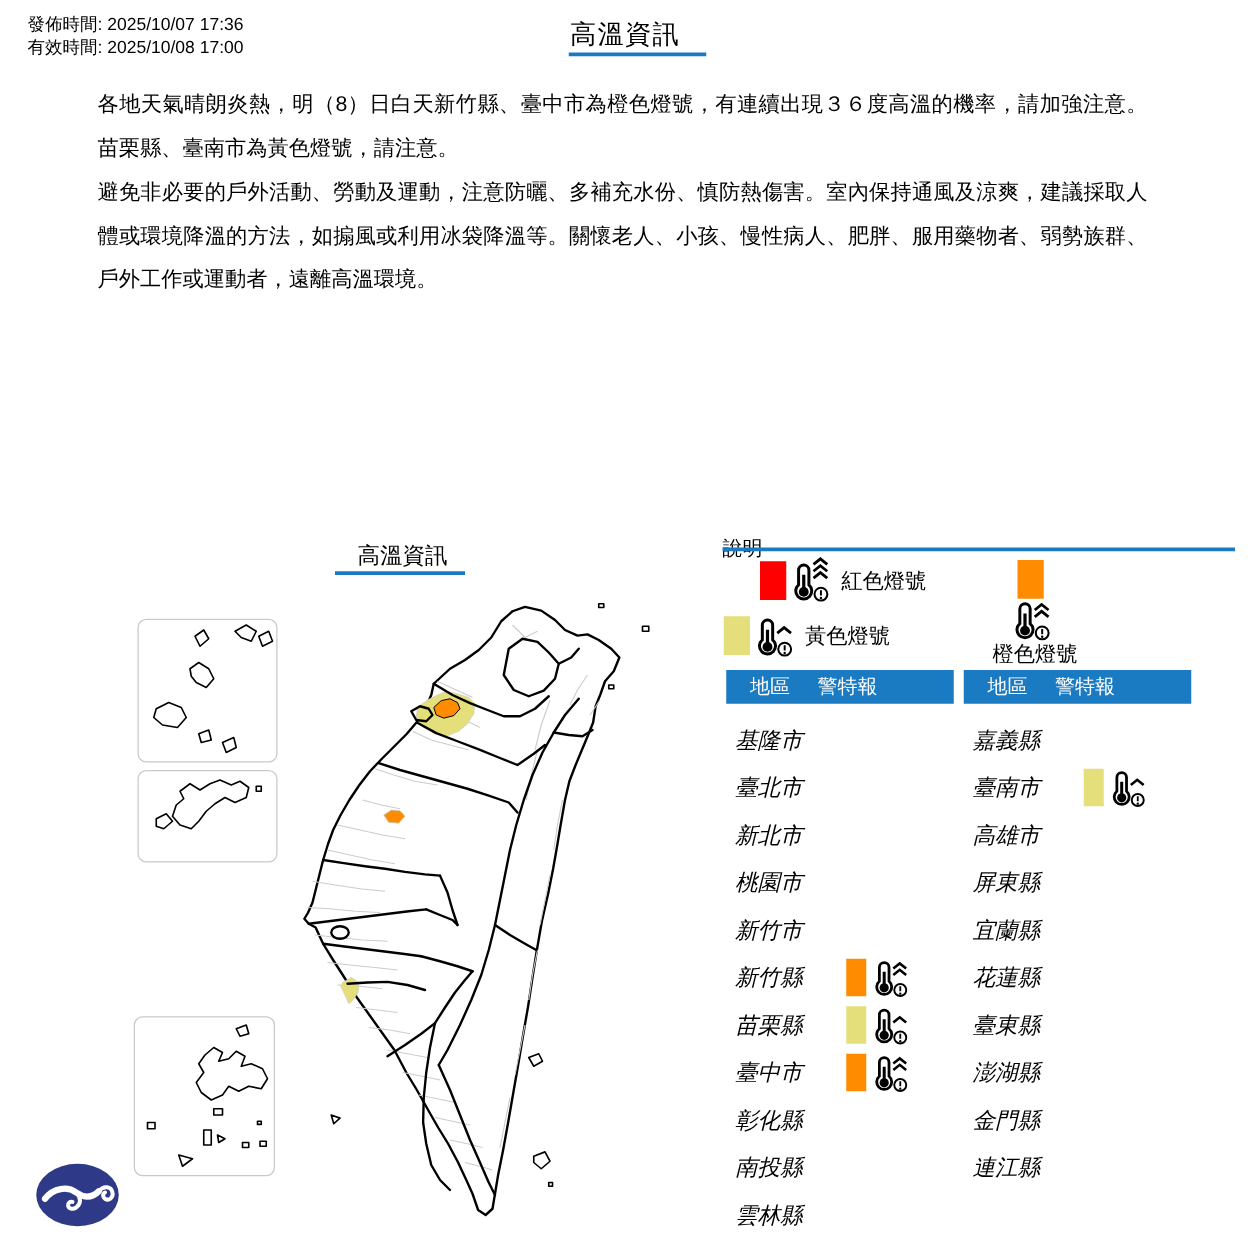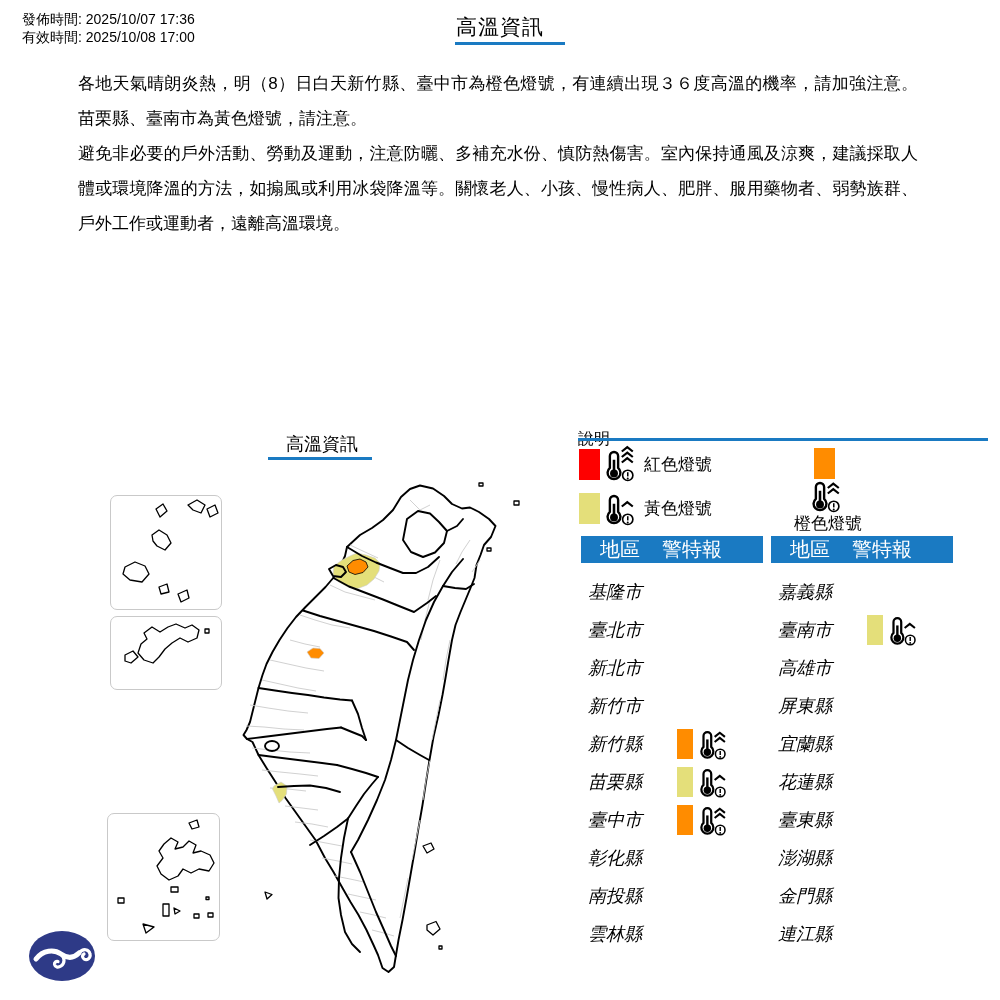--- a/index.html
+++ b/index.html
@@ -30,24 +30,24 @@
   .county{fill:none;stroke:#000;stroke-width:1.9;stroke-linejoin:round;stroke-linecap:round;}
   .town{fill:none;stroke:var(--township);stroke-width:0.9;stroke-linejoin:round;}
   .patch{stroke:var(--township);stroke-width:0.6;}
   
   #legend-title{left:578px;top:429px;font-size:16px;}
   #legend-rule{left:578px;top:438px;width:410px;height:2.5px;background:var(--blue);}
   .legend-item{display:flex;align-items:center;height:32px;overflow:visible;}
   .legend-item .swatch{width:21px;height:31px;flex:0 0 auto;}
   .legend-item .thermo-slot{margin-left:3px;margin-top:-5px;height:38px;}
   .legend-label{font-size:17px;margin-left:8px;white-space:nowrap;}
-  #legend-item-0{left:579px;top:448px;}
+  #legend-item-0{left:608px;top:448px;}
   #legend-item-1{left:786px;top:448px;flex-direction:column;}
   #legend-item-2{left:579px;top:492px;}
-  .thead{height:27px;width:182px;background:var(--blue);color:#fff;display:flex;align-items:center;font-size:20px;}
+  .thead{height:27px;width:182px;background:var(--blue);color:#fff;display:flex;align-items:center;font-size:16px;}
   .thead .h-region{margin-left:19px;}
   .thead .h-warning{margin-left:22px;}
   #thead-left{left:581px;top:536px;}
   #thead-right{left:771px;top:536px;}
   .tbody{width:182px;padding-top:10px;}
   #tbody-left{left:581px;top:563px;}
   #tbody-right{left:771px;top:563px;}
   .trow{height:38px;position:relative;}
   .tname{position:absolute;left:7px;top:50%;transform:translateY(-50%);font-size:18px;white-space:nowrap;font-style:italic;}
   .twarn{position:absolute;left:96px;top:50%;transform:translateY(-50%);display:flex;align-items:center;height:34px;overflow:visible;}
@@ -251,20 +251,23 @@
     <div class="trow">
       <span class="tname">基隆市</span>
     </div>
     <div class="trow">
       <span class="tname">臺北市</span>
     </div>
     <div class="trow">
       <span class="tname">新北市</span>
     </div>
     <div class="trow">
+      <span class="tname">桃園市</span>
+    </div>
+    <div class="trow">
       <span class="tname">新竹市</span>
     </div>
     <div class="trow">
       <span class="tname">新竹縣</span>
       <span class="twarn">
         <span class="swatch" style="background: rgb(255, 140, 0);"></span>
         <span class="thermo-slot"><svg viewBox="0 -8 36 42" width="31" height="36">
     <path d="M7.5,6 A4.5,4.5 0 0 1 16.5,6 L16.5,18.8 A7,7 0 1 1 7.5,18.8 Z" fill="#fff" stroke="#000" stroke-width="2.6"></path>
     <line x1="12" y1="10" x2="12" y2="23" stroke="#000" stroke-width="2.8"></line>
     <circle cx="12" cy="25" r="4.3" fill="#000"></circle>

